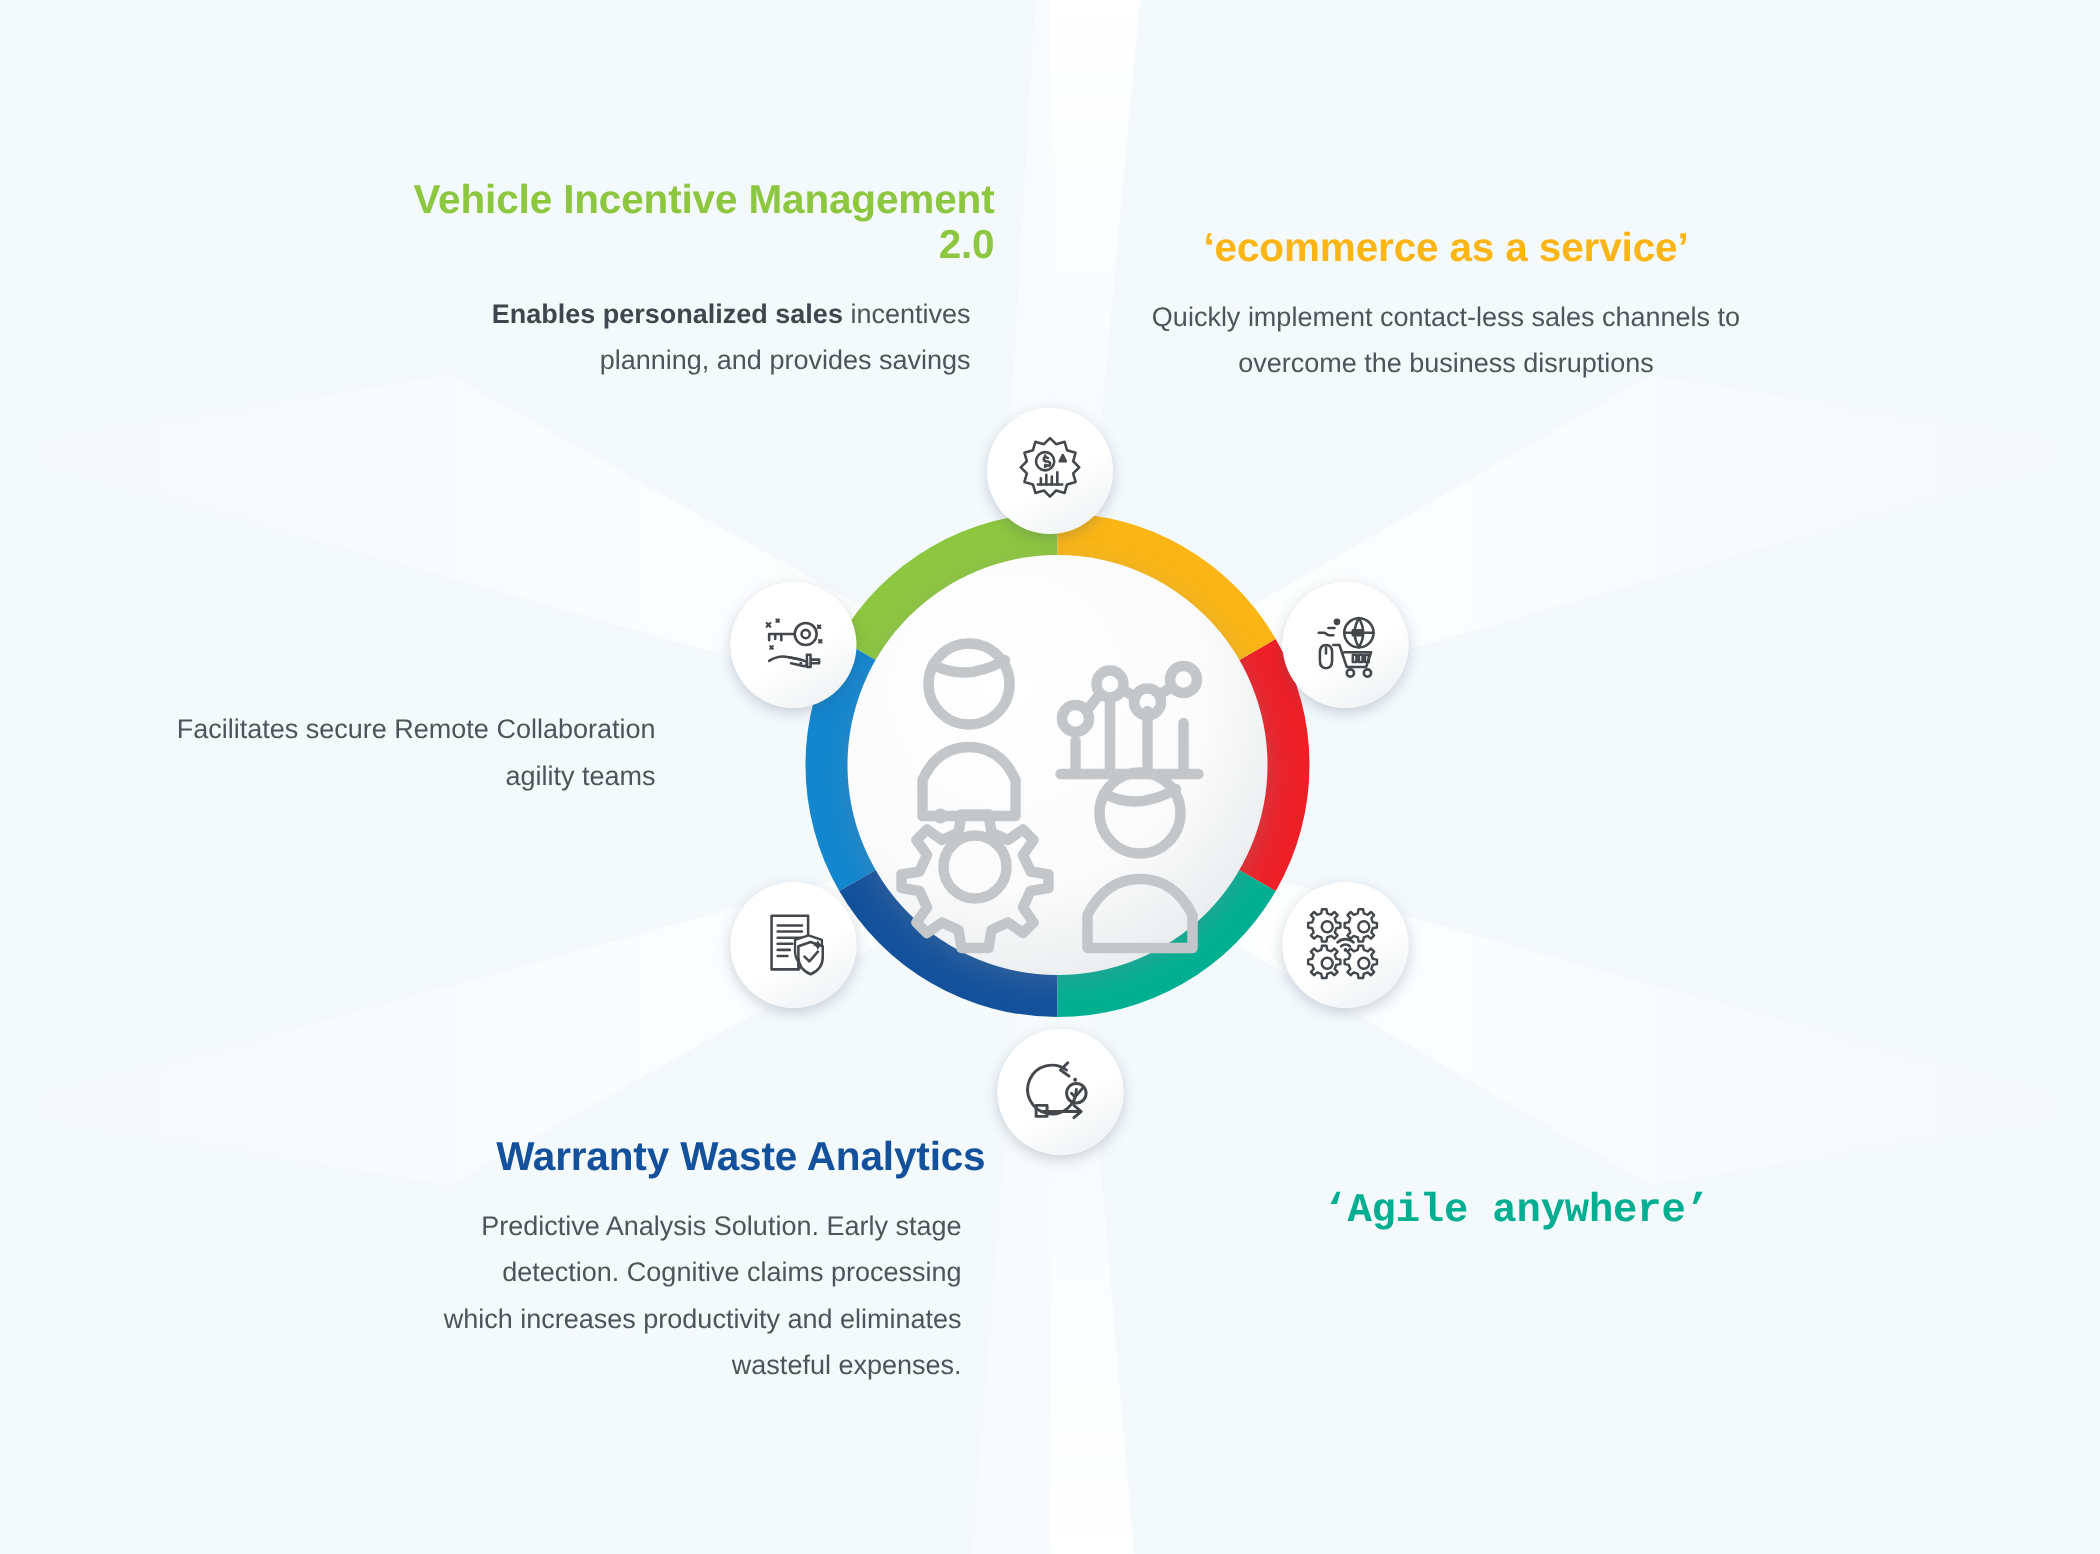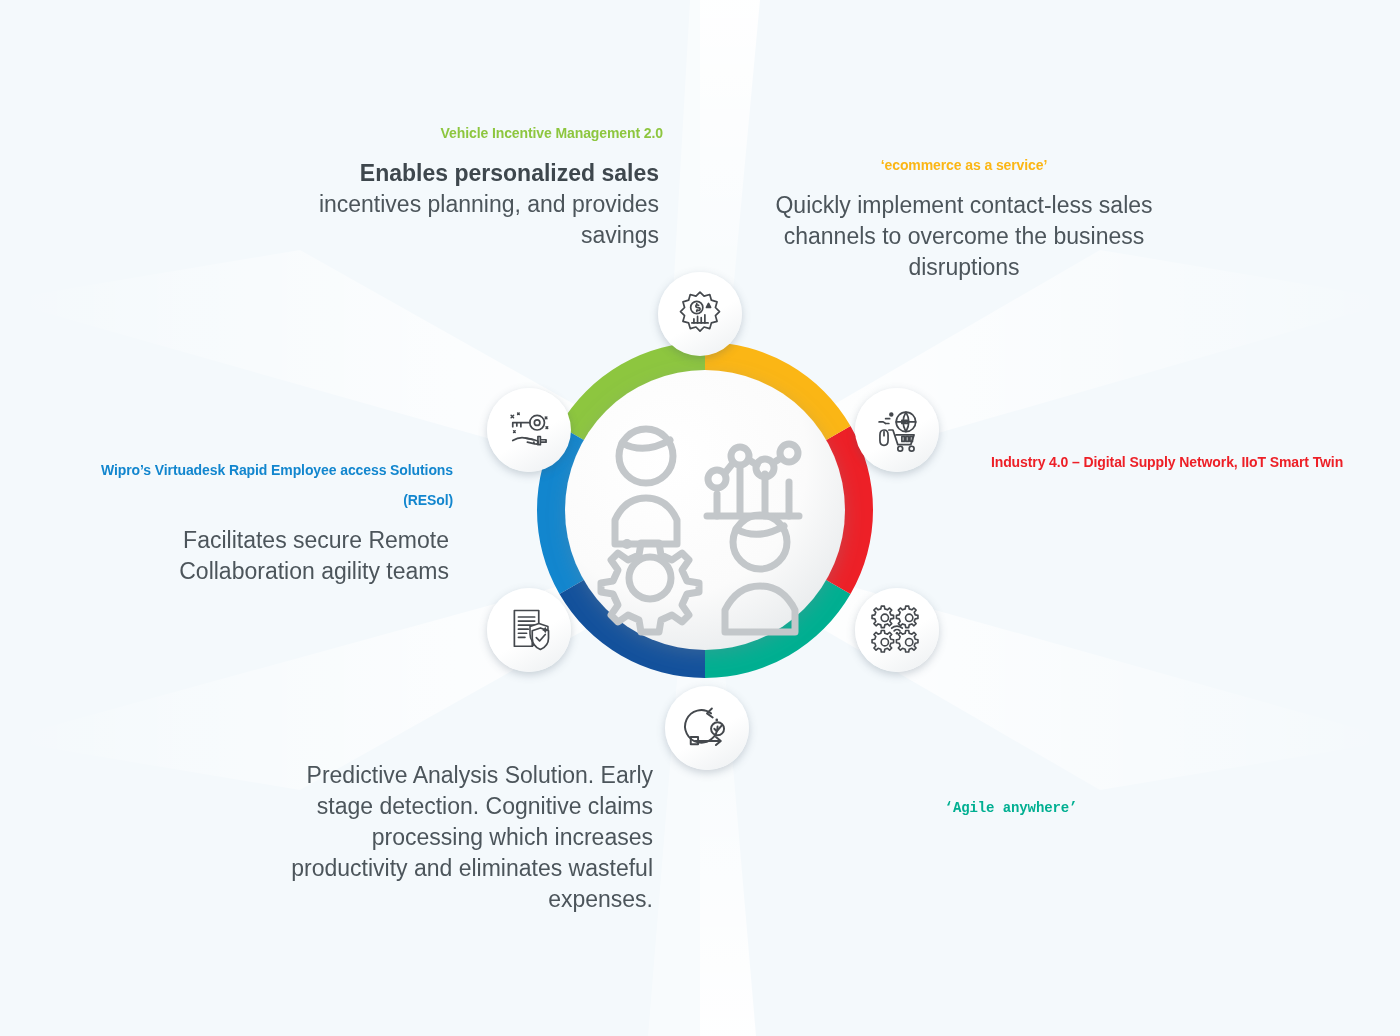--- a/index.html
+++ b/index.html
@@ -11,30 +11,30 @@
     position:relative;
   }
   
   #rays{position:absolute;inset:0;z-index:0;}
 
   #stage{position:absolute;inset:0;z-index:2;}
 
   .block{position:absolute;}
   .block .title{
     font-weight:bold;
-    font-size:14px;
+    font-size:27px;
     line-height:30px;
     margin:0 0 10px 0;
     letter-spacing:-0.1px;
   }
   .block .body{
-    font-size:23px;
+    font-size:18px;
     line-height:31px;
     color:#4c555b;
-    margin:4px;
+    margin:16px;
   }
   .block .body .strong{font-weight:bold;color:#3e474d;}
   .ralign{text-align:right;}
   .lalign{text-align:center;}
 
   
   #b-vim   {left:258px; top:118px;  width:405px;}
   #b-ecom  {left:738px; top:150px;  width:452px;}
   #b-ind40 {left:952px; top:447px;  width:430px;}
   #b-agile {left:772px; top:793px;  width:478px;font-family:Liberation Mono, monospace;}
@@ -253,29 +253,28 @@
     <p class="title" style="color:#8DC63F">Vehicle Incentive Management 2.0</p>
     <p class="body"><span class="strong">Enables personalized sales</span> <span>incentives planning, and provides savings</span></p>
   </div>
 
   <div class="block lalign" id="b-ecom">
     <p class="title" style="color:#FBB615">‘ecommerce as a service’</p>
     <p class="body">Quickly implement contact-less sales channels to overcome the business disruptions</p>
   </div>
 
   <div class="block lalign" id="b-ind40">
-    <p class="title" style="color:#ED2027">Industry 4.0 – Digital Supply Network, IIoT Smart Twin</p>
   </div>
 
   <div class="block lalign" id="b-agile">
     <p class="title" style="color:#00AF91">‘Agile anywhere’</p>
   </div>
 
   <div class="block ralign" id="b-warr">
+    <p class="title" style="color:#13519C">Warranty Waste Analytics</p>
     <p class="body">Predictive Analysis Solution. Early stage detection. Cognitive claims processing which increases productivity and eliminates wasteful expenses.</p>
   </div>
 
   <div class="block ralign" id="b-resol">
-    <p class="title" style="color:#1286CE">Wipro’s Virtuadesk Rapid Employee access Solutions (RESol)</p>
     <p class="body">Facilitates secure Remote Collaboration agility teams</p>
   </div>
 
 </div>
 
 </body></html>

